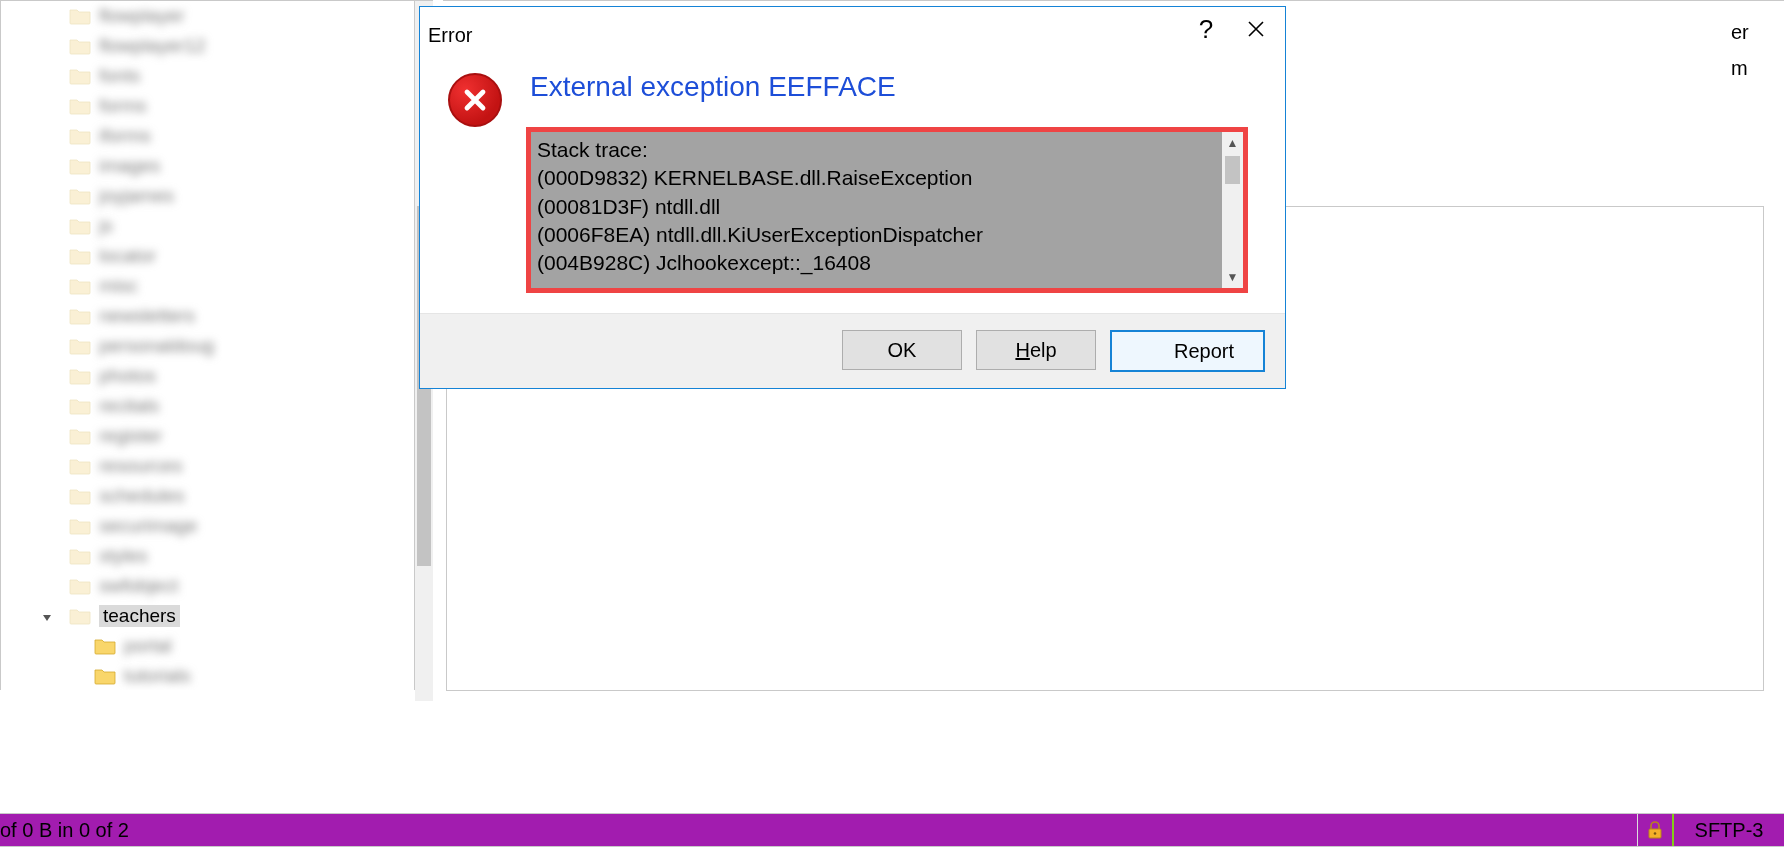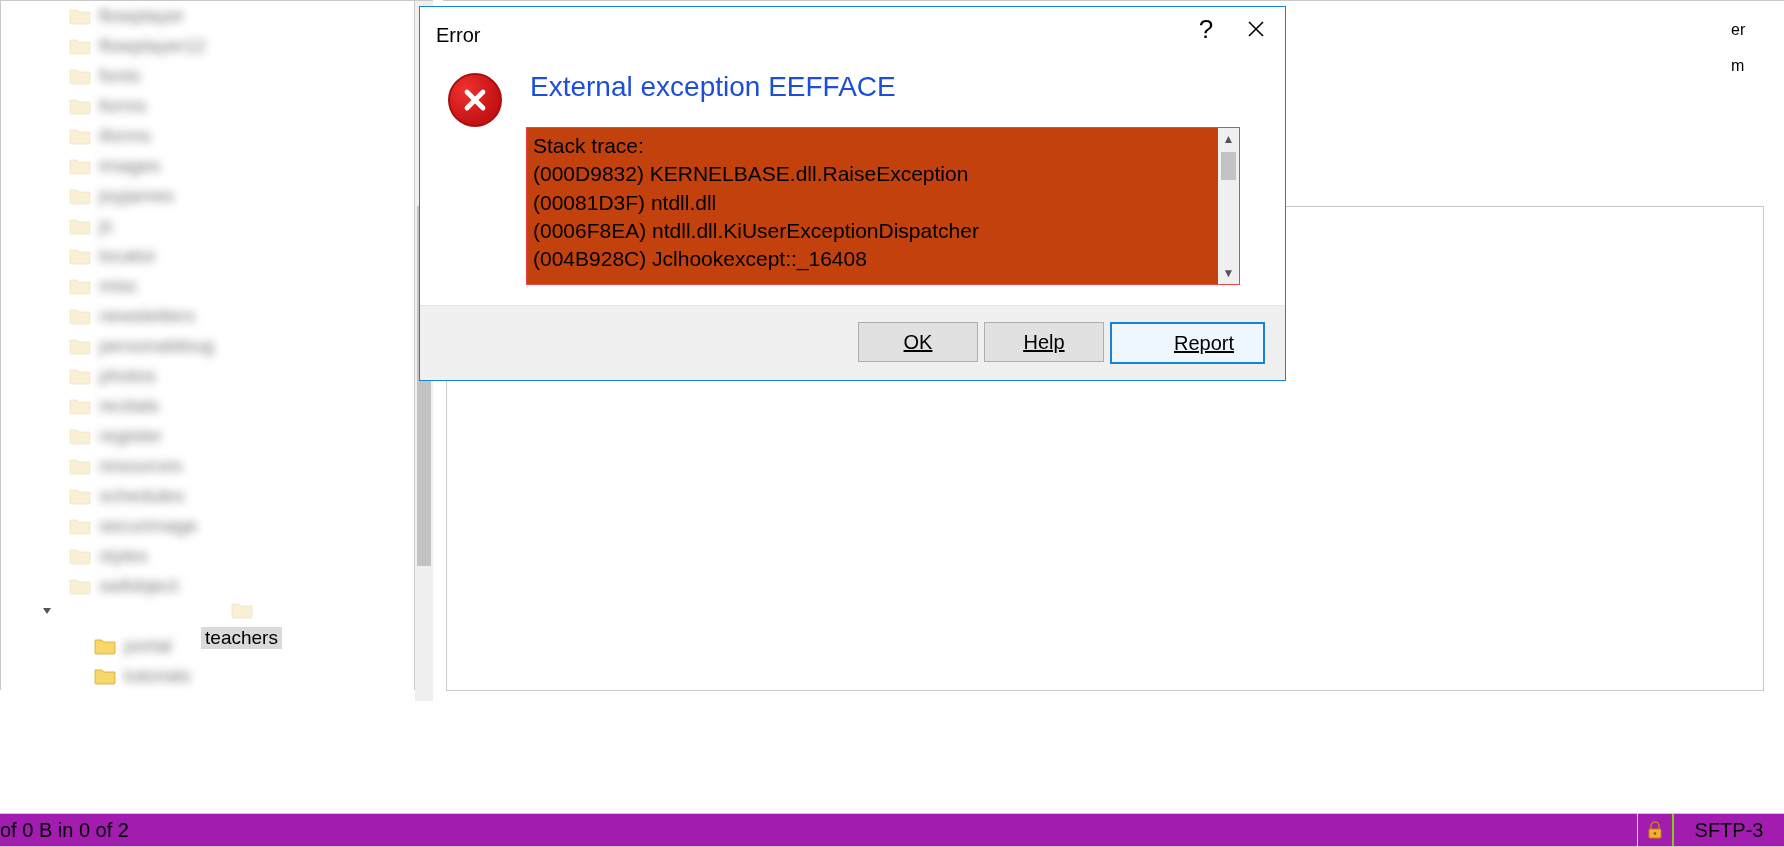--- a/index.html
+++ b/index.html
@@ -88,21 +88,21 @@
     position: absolute;
     left: 3px; top: 205px;
     right: 20px; bottom: 0;
     border: 1px solid #c9c9c9;
     background: #ffffff;
   }
   
   .peek1, .peek2 {
     position: absolute;
     left: 1288px;
-    font-size: 16px;
+    font-size: 20px;
     color: #000;
   }
   .peek1 { top: 20px; }
   .peek2 { top: 56px; }
 
   
   .statusbar {
     position: absolute;
     left: 0; right: 0; bottom: 0;
     height: 32px;
@@ -137,21 +137,21 @@
     width: 865px;
     border: 1px solid #1583d6;
     background: #ffffff;
     box-shadow: 0 0 0 0 rgba(0,0,0,0);
     z-index: 50;
   }
   .dialog .titlebar {
     height: 44px;
     display: flex;
     align-items: center;
-    padding: 0 4px 0 16px;
+    padding: 0 4px 0 8px;
   }
   .dialog .titlebar .title {
     flex: 1;
     font-size: 20px;
     color: #000;
     padding-top: 12px;
   }
   .dialog .titlebar .tb-btn {
     width: 50px; height: 40px;
     display: flex; align-items: center; justify-content: center;
@@ -186,22 +186,22 @@
     margin: 4px 0 14px 0;
     font-weight: 400;
   }
   .dialog-msg {
     font-size: 21px;
     line-height: 1.38;
     color: #000;
     margin-bottom: 18px;
   }
   .trace-box {
-    border: 1px solid #ef4444;
-    background: #c2410c;
+    border: 5px solid #ef4444;
+    background: #a3a3a3;
     width: 712px;
     height: 156px;
     position: relative;
     margin-left: 78px;
   }
   .trace-content {
     position: absolute;
     left: 6px; top: 4px; right: 22px; bottom: 4px;
     font-size: 21px;
     line-height: 1.35;
@@ -227,22 +227,21 @@
     margin-top: 2px;
   }
   .trace-scroll .spacer { flex:1; }
 
   .dialog .buttonbar {
     background: #f0f0f0;
     border-top: 1px solid #e5e5e5;
     padding: 16px 20px;
     display: flex;
     justify-content: flex-end;
-    gap: 6px;
-    text-decoration: underline;
+    gap: 14px;
   }
   .dlg-btn {
     width: 118px; height: 38px;
     background: #e1e1e1;
     border: 1px solid #adadad;
     display: flex; align-items: center; justify-content: center;
     font-size: 20px;
     color: #000;
   }
   .dlg-btn.default {
@@ -410,21 +409,21 @@
       <span class="tree-label blur">styles</span>
     </div>
     <div class="tree-item faded" style="position: relative;">
       <span class="folder-icon">
     <svg viewBox="0 0 22 18">
       <path d="M1 3 h7 l2 2 h11 v11 a1 1 0 0 1 -1 1 H2 a1 1 0 0 1 -1 -1 Z" fill="#f5dfa3" stroke="#d9c37a" stroke-width="0.8"></path>
     </svg>
       </span>
       <span class="tree-label blur">swfobject</span>
     </div>
-    <div class="tree-item selected faded" style="position: relative; flex-direction: column;">
+    <div class="tree-item selected faded" style="position: relative;">
       <div class="chevron">
         <svg width="12" height="12" viewBox="0 0 12 12">
           <path d="M2 3 L10 3 L6 9 Z" fill="#555"></path>
         </svg>
       </div>
       <span class="folder-icon">
     <svg viewBox="0 0 22 18">
       <path d="M1 3 h7 l2 2 h11 v11 a1 1 0 0 1 -1 1 H2 a1 1 0 0 1 -1 -1 Z" fill="#f5dfa3" stroke="#d9c37a" stroke-width="0.8"></path>
     </svg>
       </span>

